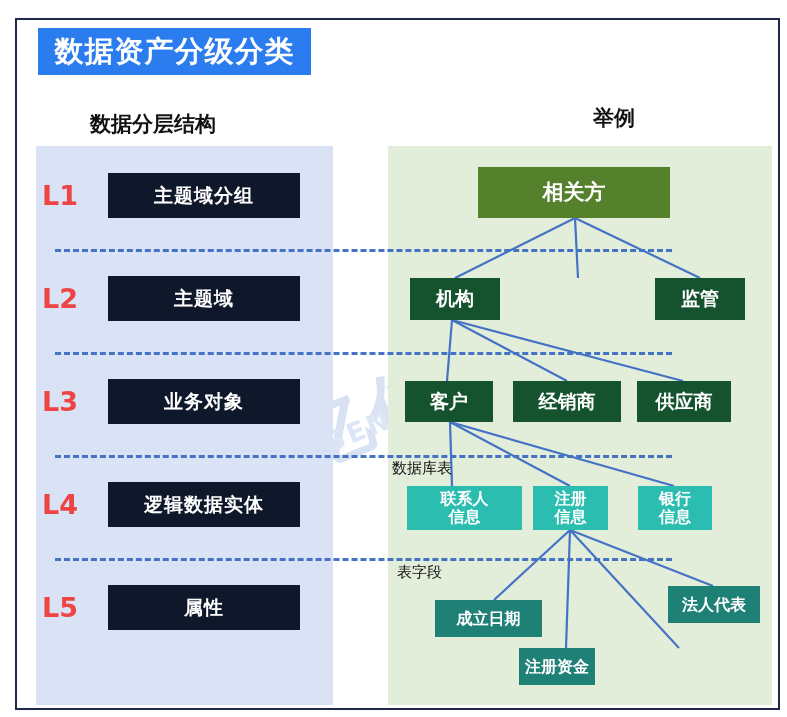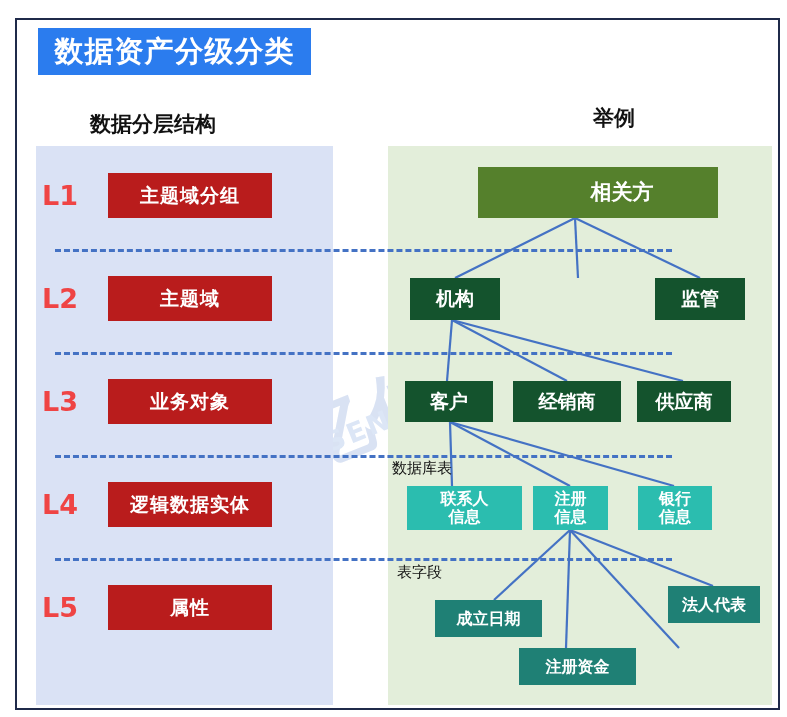--- a/index.html
+++ b/index.html
@@ -23,31 +23,31 @@
   .col-head{position:absolute;font-size:21px;font-weight:bold;color:#111111;}
   #head-left{left:90px;top:110px;}
   #head-right{left:560px;top:104px;margin-left:33px;}
 
   
   #panel-left{position:absolute;left:36px;top:146px;width:297px;height:559px;background:#DAE2F5;}
   #panel-right{position:absolute;left:388px;top:146px;width:384px;height:559px;background:#E3EEDA;}
 
   
   .lvl-label{position:absolute;left:42px;font-size:27px;font-weight:bold;color:#ef4444;}
-  .blue-box{position:absolute;left:108px;width:164px;height:45px;background:#b91c1c;
+  .blue-box{position:absolute;left:108px;width:192px;height:45px;background:#0f172a;
             display:flex;align-items:center;justify-content:center;}
   .blue-box span{color:#ffffff;font-size:19px;font-weight:bold;letter-spacing:1px;}
 
   
   .dash{position:absolute;left:55px;width:617px;height:0;border-top:3px dashed #4472C4;}
 
   
   .node{position:absolute;display:flex;align-items:center;justify-content:center;text-align:center;
         color:#ffffff;font-weight:bold;line-height:1.12;}
-  .n-root{background:#55802C;font-size:21px;padding-left:48px;}
+  .n-root{background:#55802C;font-size:21px;}
   .n-green{background:#14532d;font-size:19px;}
   .n-teal{background:#2BBDAF;font-size:16px;}
   .n-dteal{background:#1F8075;font-size:16px;}
 
   
   .anno{position:absolute;font-size:15px;color:#111111;}
 
   svg.links{position:absolute;left:0;top:0;width:787px;height:717px;pointer-events:none;}
 </style>
 </head>
@@ -134,16 +134,16 @@
   <div class="node n-green" style="left:637px;top:381px;width:94px;height:41px">供应商</div>
 
   <div class="node n-teal" style="left:407px;top:486px;width:115px;height:44px;white-space:pre-line">联系人
 信息</div>
   <div class="node n-teal" style="left:533px;top:486px;width:75px;height:44px;white-space:pre-line">注册
 信息</div>
   <div class="node n-teal" style="left:638px;top:486px;width:74px;height:44px;white-space:pre-line">银行
 信息</div>
 
   <div class="node n-dteal" style="left:435px;top:600px;width:107px;height:37px">成立日期</div>
-  <div class="node n-dteal" style="left:519px;top:648px;width:117px;height:37px">注册资金</div>
+  <div class="node n-dteal" style="left:519px;top:648px;width:76px;height:37px">注册资金</div>
   <div class="node n-dteal" style="left:668px;top:586px;width:92px;height:37px">法人代表</div>
 
 </div>
 
 </body></html>

